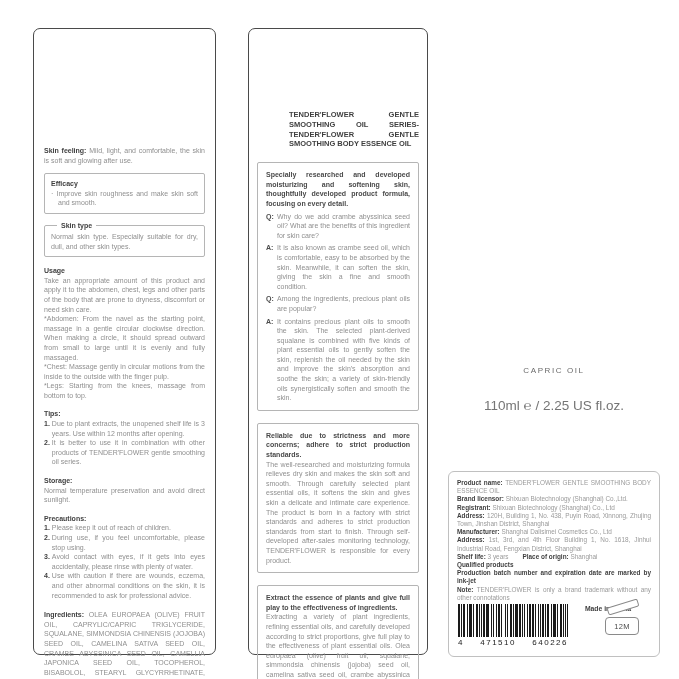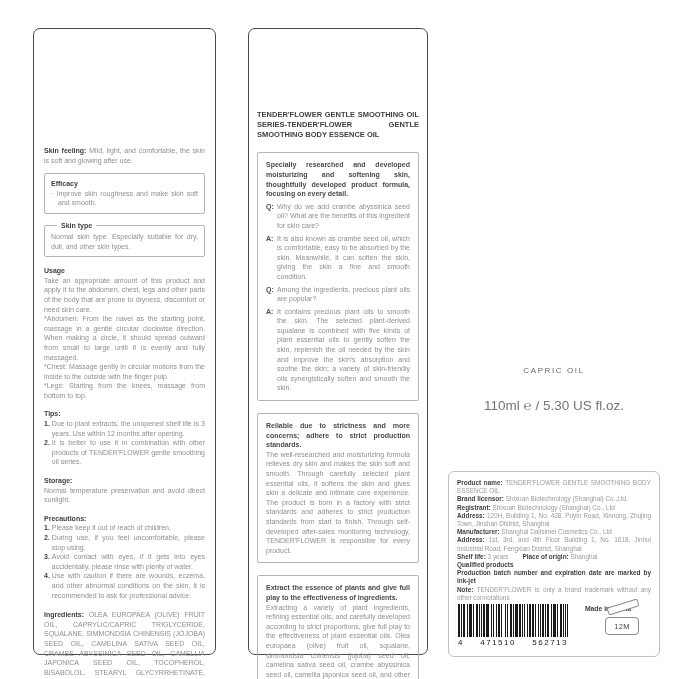--- a/index.html
+++ b/index.html
@@ -25,21 +25,21 @@
   .item b{color:#3f3f3f;flex:none;margin-right:2px;}
   
   .box{border:1px solid #b5b5b5;border-radius:2px;padding:5px 6px;margin-top:8px;}
   .box-title{font-size:7px;line-height:9.6px;font-weight:bold;color:#3f3f3f;}
   .box .gray{font-size:7px;line-height:9.6px;text-align:justify;}
   .bullet{padding-left:7px;text-indent:-7px;}
   fieldset.fs{border:1px solid #b5b5b5;border-radius:2px;margin:8px 0 0 0;padding:3px 6px 5px 6px;}
   fieldset.fs legend{font-size:7px;font-weight:bold;color:#3f3f3f;padding:0 4px;margin-left:6px;}
   fieldset.fs .gray{font-size:7px;line-height:9.6px;text-align:justify;}
   
-  .mid-title{font-size:7.5px;line-height:9.8px;font-weight:bold;color:#3f3f3f;text-align:justify;}
+  .mid-title{font-size:7.5px;line-height:9.8px;font-weight:bold;color:#3f3f3f;text-align:justify;margin-left:32px;}
   .mid-box{border:1px solid #b5b5b5;border-radius:2px;padding:7px 8px;margin-top:12px;}
   .mid-box .intro{font-size:7px;line-height:9.6px;font-weight:bold;color:#4a4a4a;text-align:justify;}
   .qa{display:flex;font-size:7px;line-height:9.6px;color:#8f8f8f;margin-top:3px;text-align:justify;}
   .qa .qa-l{flex:none;width:11px;font-weight:bold;color:#4a4a4a;}
   .qa .qa-t{flex:1;}
   .mid-box .body{font-size:7px;line-height:9.6px;color:#8f8f8f;text-align:justify;}
   
   .r-title{
     position:absolute;left:448px;top:365px;width:212px;text-align:center;
     font-size:8px;line-height:12.5px;letter-spacing:1.6px;color:#6a6a6a;
@@ -167,21 +167,21 @@
 
     <div class="mid-box">
       <div class="intro">Extract the essence of plants and give full play to the effectiveness of ingredients.</div>
       <div class="body">Extracting a variety of plant ingredients, refining essential oils, and carefully developed according to strict proportions, give full play to the effectiveness of plant essential oils. Olea europaea (olive) fruit oil, squalane, simmondsia chinensis (jojoba) seed oil, camelina sativa seed oil, crambe abyssinica seed oil, camellia japonica seed oil, and other plant essential oil, that are comfortable, make skin soft and smooth, easy to be absorbed and have the better skin care effect.</div>
     </div>
   </section>
 
   <div class="r-title">
     <div>CAPRIC OIL</div>
   </div>
-  <div class="r-volume">110ml ℮ / 5.30 US fl.oz.</div>
+  <div class="r-volume">110ml ℮ / 2.25 US fl.oz.</div>
 
   <div class="info-box">
     <p class="info-row"><b>Product name:</b> <span>TENDER'FLOWER GENTLE SMOOTHING BODY ESSENCE OIL</span></p>
     <p class="info-row"><b>Brand licensor:</b> <span>Shixuan Biotechnology (Shanghai) Co.,Ltd.</span></p>
     <p class="info-row"><b>Registrant:</b> <span>Shixuan Biotechnology (Shanghai) Co., Ltd</span></p>
     <p class="info-row"><b>Address:</b> <span>120H, Building 1, No. 438, Puyin Road, Xinnong, Zhujing Town, Jinshan District, Shanghai</span></p>
     <p class="info-row"><b>Manufacturer:</b> <span>Shanghai Dalisimei Cosmetics Co., Ltd</span></p>
     <p class="info-row"><b>Address:</b> <span>1st, 3rd, and 4th Floor Building 1, No. 1618, Jinhui Industrial Road, Fengxian District, Shanghai</span></p>
     <p class="info-row"><b>Shelf life:</b> <span>3 years</span><b class="pair2">Place of origin:</b> <span>Shanghai</span></p>
     <p class="info-row allbold">Qualified products</p>
@@ -189,21 +189,21 @@
     <p class="info-row"><b>Note:</b> <span>TENDER'FLOWER is only a brand trademark without any other connotations</span></p>
     <p class="made-in">Made in China</p>
 
     <div class="barcode">
       <svg viewBox="0 0 110 33" preserveAspectRatio="none">
         <line x1="0" y1="16.5" x2="110" y2="16.5" stroke="#1a1a1a" stroke-width="33" stroke-dasharray="2 1 1 1 2 2 1 1 3 1 1 2 2 1 1 1 1 1 2 1 3 2 1 1 1 2 1 1 2 1 1 3 1 1 1 2 2 1 1 1 3 1 2 1 1 1 1 2 1 1 2 1 2 1 1 2 1 1 1 1"></line>
       </svg>
       <div class="barcode-digits">
         <span>4</span>
         <span>471510</span>
-        <span>562713</span>
+        <span>640226</span>
       </div>
     </div>
 
     <div class="pao">
       <div class="pao-lid"></div>
       <div class="pao-jar">
           <span>12M</span>
         </div>
     </div>
   </div>

